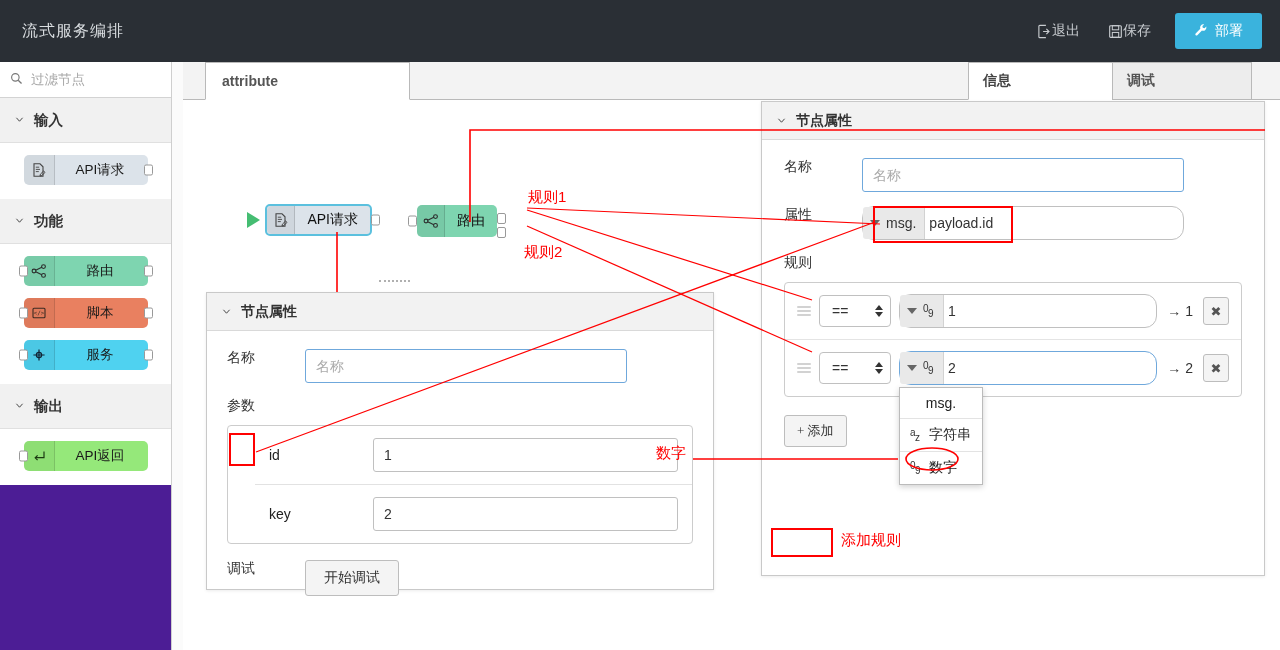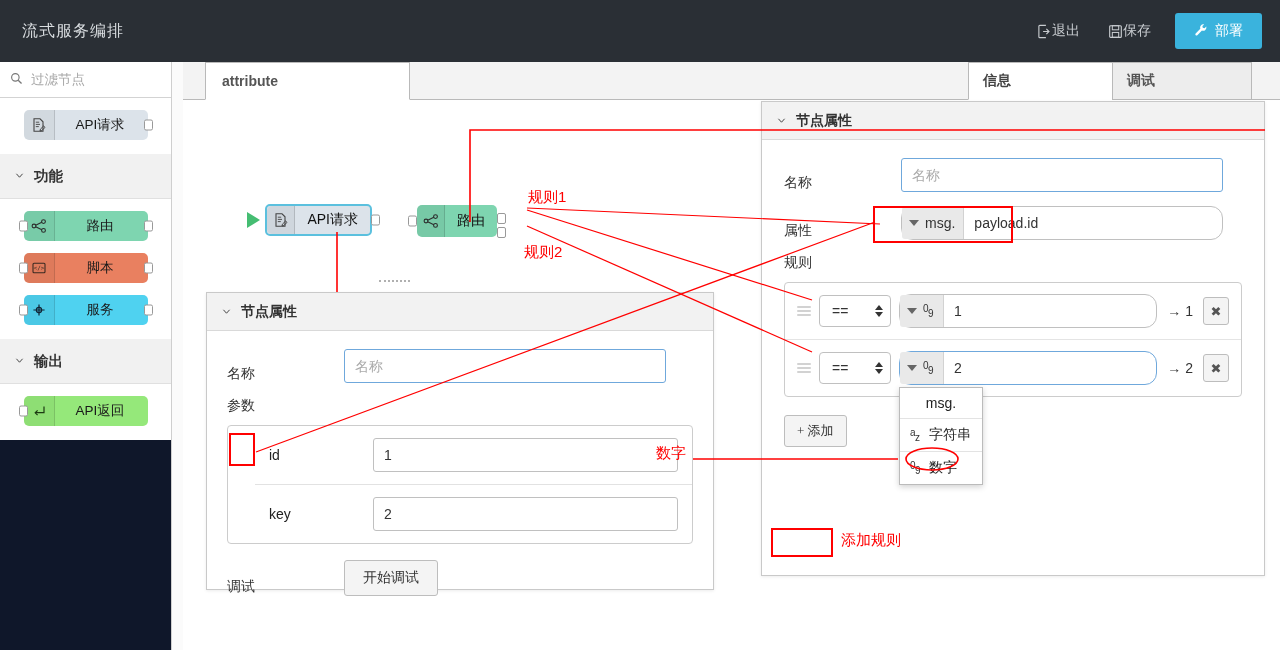--- a/index.html
+++ b/index.html
@@ -32,21 +32,21 @@
   .hdr-btn svg { display:block; }
   .deploy-btn {
     display: flex; align-items: center; gap: 7px;
     background: #3ab3dd; color: #fff; font-size: 14px;
     padding: 9px 19px; border-radius: 3px; cursor: pointer; margin-left: 10px;
   }
 
   
   .sidebar {
     position: absolute; left: 0; top: 62px; width: 172px; height: 588px;
-    background: #0f172a; border-right: 1px solid #cfcfcf;
+    background: #4c1d95; border-right: 1px solid #cfcfcf;
   }
   .filter-box {
     height: 36px; border-bottom: 1px solid #d3d3d3;
     display: flex; align-items: center; padding: 0 10px; gap: 6px; background:#fff;
   }
   .filter-input {
     border: none; outline: none; font-size: 13.5px; color: #999;
     width: 140px; background: transparent; font-family: inherit;
   }
   .filter-input::placeholder { color: #a8a8a8; }
@@ -120,21 +120,21 @@
   .panel {
     position: absolute; background: #fff;
     border: 1px solid #c9c9c9; box-shadow: 0 1px 3px rgba(0,0,0,.08);
   }
   .panel-head {
     height: 38px; background: #f2f2f2; border-bottom: 1px solid #d9d9d9;
     display: flex; align-items: center; gap: 9px; padding-left: 14px;
     font-size: 14px; font-weight: bold; color: #333; cursor: pointer;
   }
   .panel-body { padding: 18px 20px 14px 20px; }
-  .form-row { display: flex; align-items: flex-end; margin-bottom: 14px; gap: 39px; }
+  .form-row { display: flex; align-items: flex-start; margin-bottom: 14px; }
   .form-label { width: 78px; font-size: 14px; color: #333; flex-shrink: 0; }
   .inp {
     flex: 1; height: 34px; border: 1px solid #c0c0c0; border-radius: 3px;
     padding: 0 10px; font-size: 14px; color: #333; outline: none;
     font-family: inherit; background: #fff;
   }
   .inp::placeholder { color: #aaa; }
   .inp.focused { border-color: #6fa8dc; }
   .section-label { font-size: 14px; color: #333; margin: 4px 0 10px 0; }
 
@@ -159,21 +159,21 @@
   }
   .typed-input.focused { border-color: #6fa8dc; }
   .ti-prefix {
     background: #e9e9e9; border-right: 1px solid #d2d2d2; border-radius: 3px 0 0 3px;
     display: flex; align-items: center; gap: 6px; padding: 0 8px 0 7px;
     font-size: 14px; color: #333; cursor: pointer; white-space: nowrap;
   }
   .caret-dn { width: 0; height: 0; border-left: 5px solid transparent;
               border-right: 5px solid transparent; border-top: 6px solid #666; }
   .ti-value {
-    flex: 1; border: none; outline: none; padding: 0 10px;
+    flex: 1; border: none; outline: none; padding: 0 4px;
     font-size: 14px; color: #333; font-family: inherit; background: transparent;
   }
   .type-glyph { font-size: 10px; line-height: 1; color: #333; position: relative; width:12px; height:14px;}
   .type-glyph .a { position: absolute; left: 0; top: 0; font-size: 10px; }
   .type-glyph .b { position: absolute; left: 5px; top: 5px; font-size: 10px; }
 
   
   .rules-box { border: 1px solid #ccc; border-radius: 4px; background: #fff; }
   .rule-row { display: flex; align-items: center; padding: 11px 12px; gap: 8px; position: relative; }
   .rule-row + .rule-row { border-top: 1px solid #e4e4e4; }
@@ -275,20 +275,28 @@
     <div class="filter-box">
       <span>
         <svg width="13" height="13" viewBox="0 0 16 16">
           <circle cx="6.6" cy="6.6" r="4.6" fill="none" stroke="#777" stroke-width="1.4"></circle>
           <path d="M10.1 10.1 14.2 14.2" stroke="#777" stroke-width="1.6" fill="none"></path>
         </svg>
       </span>
       <input class="filter-input" placeholder="过滤节点" style="">
     </div>
 
+    <div class="cat-header">
+      <span>
+        <svg width="11" height="11" viewBox="0 0 16 16">
+            <path d="M3.5 5.5 8 10.5l4.5-5" fill="none" stroke="#333" stroke-width="1.3"></path>
+          </svg>
+      </span>
+      <span>输入</span>
+    </div>
     <div class="cat-body">
       <div class="palette-node" style="background:#dce3ea;">
         <div class="pn-icon">
           <svg width="16" height="16" viewBox="0 0 16 16">
             <path d="M3 1.8h6l3 3v9.4H3z" fill="none" stroke="#444" stroke-width="1.1"></path>
             <path d="M4.8 5.2h3.4M4.8 7.4h4.2M4.8 9.6h3" stroke="#444" stroke-width=".9"></path>
             <path d="M9.4 12.2 12.6 9l1.4 1.4-3.2 3.2-1.8.4z" fill="none" stroke="#444" stroke-width="1"></path>
           </svg>
         </div>
         <div class="pn-label">API请求</div>

